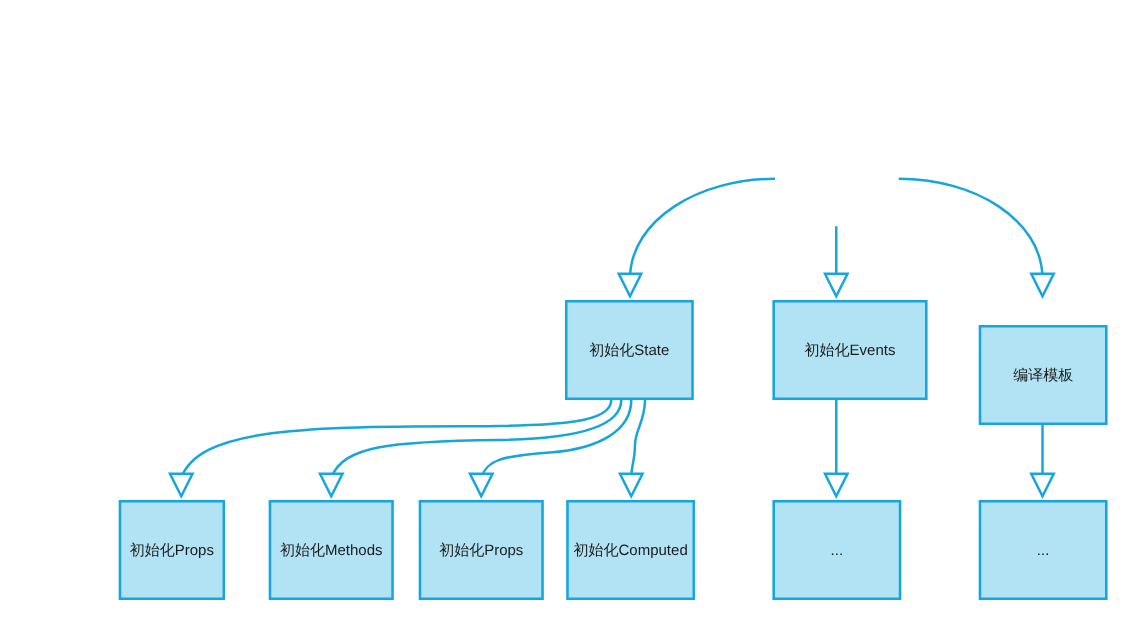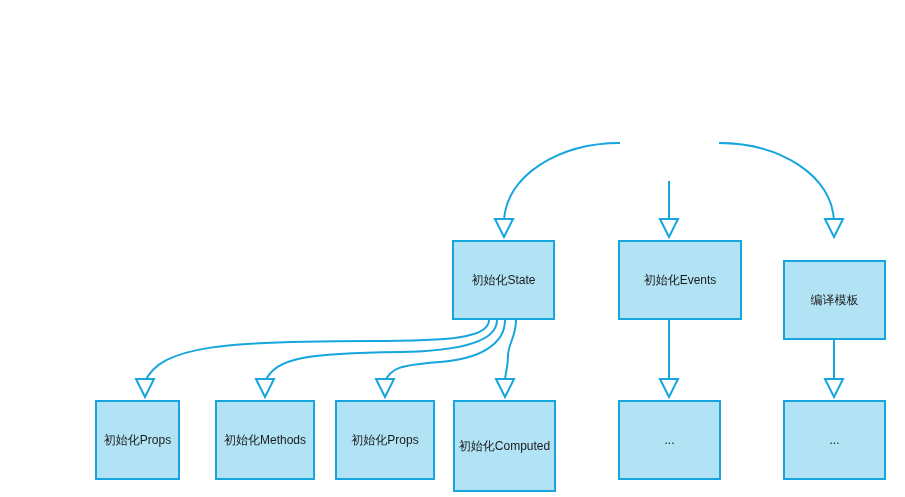--- a/index.html
+++ b/index.html
@@ -104,21 +104,21 @@
   </div>
 
   <div class="node rect" style="left:215px; top:400px; width:100px; height:80px;justify-content:center;">
     <span class="node-label">初始化Methods</span>
   </div>
 
   <div class="node rect" style="left:335px; top:400px; width:100px; height:80px;">
     <span class="node-label">初始化Props</span>
   </div>
 
-  <div class="node rect" style="left:453px; top:400px; width:103px; height:92px;">
+  <div class="node rect" style="left:453px; top:400px; width:103px; height:80px;">
     <span class="node-label">初始化Computed</span>
   </div>
 
   <div class="node rect" style="left:618px; top:400px; width:103px; height:80px;">
     <span class="node-label">...</span>
   </div>
 
   <div class="node rect" style="left:783px; top:400px; width:103px; height:80px;">
     <span class="node-label">...</span>
   </div>

